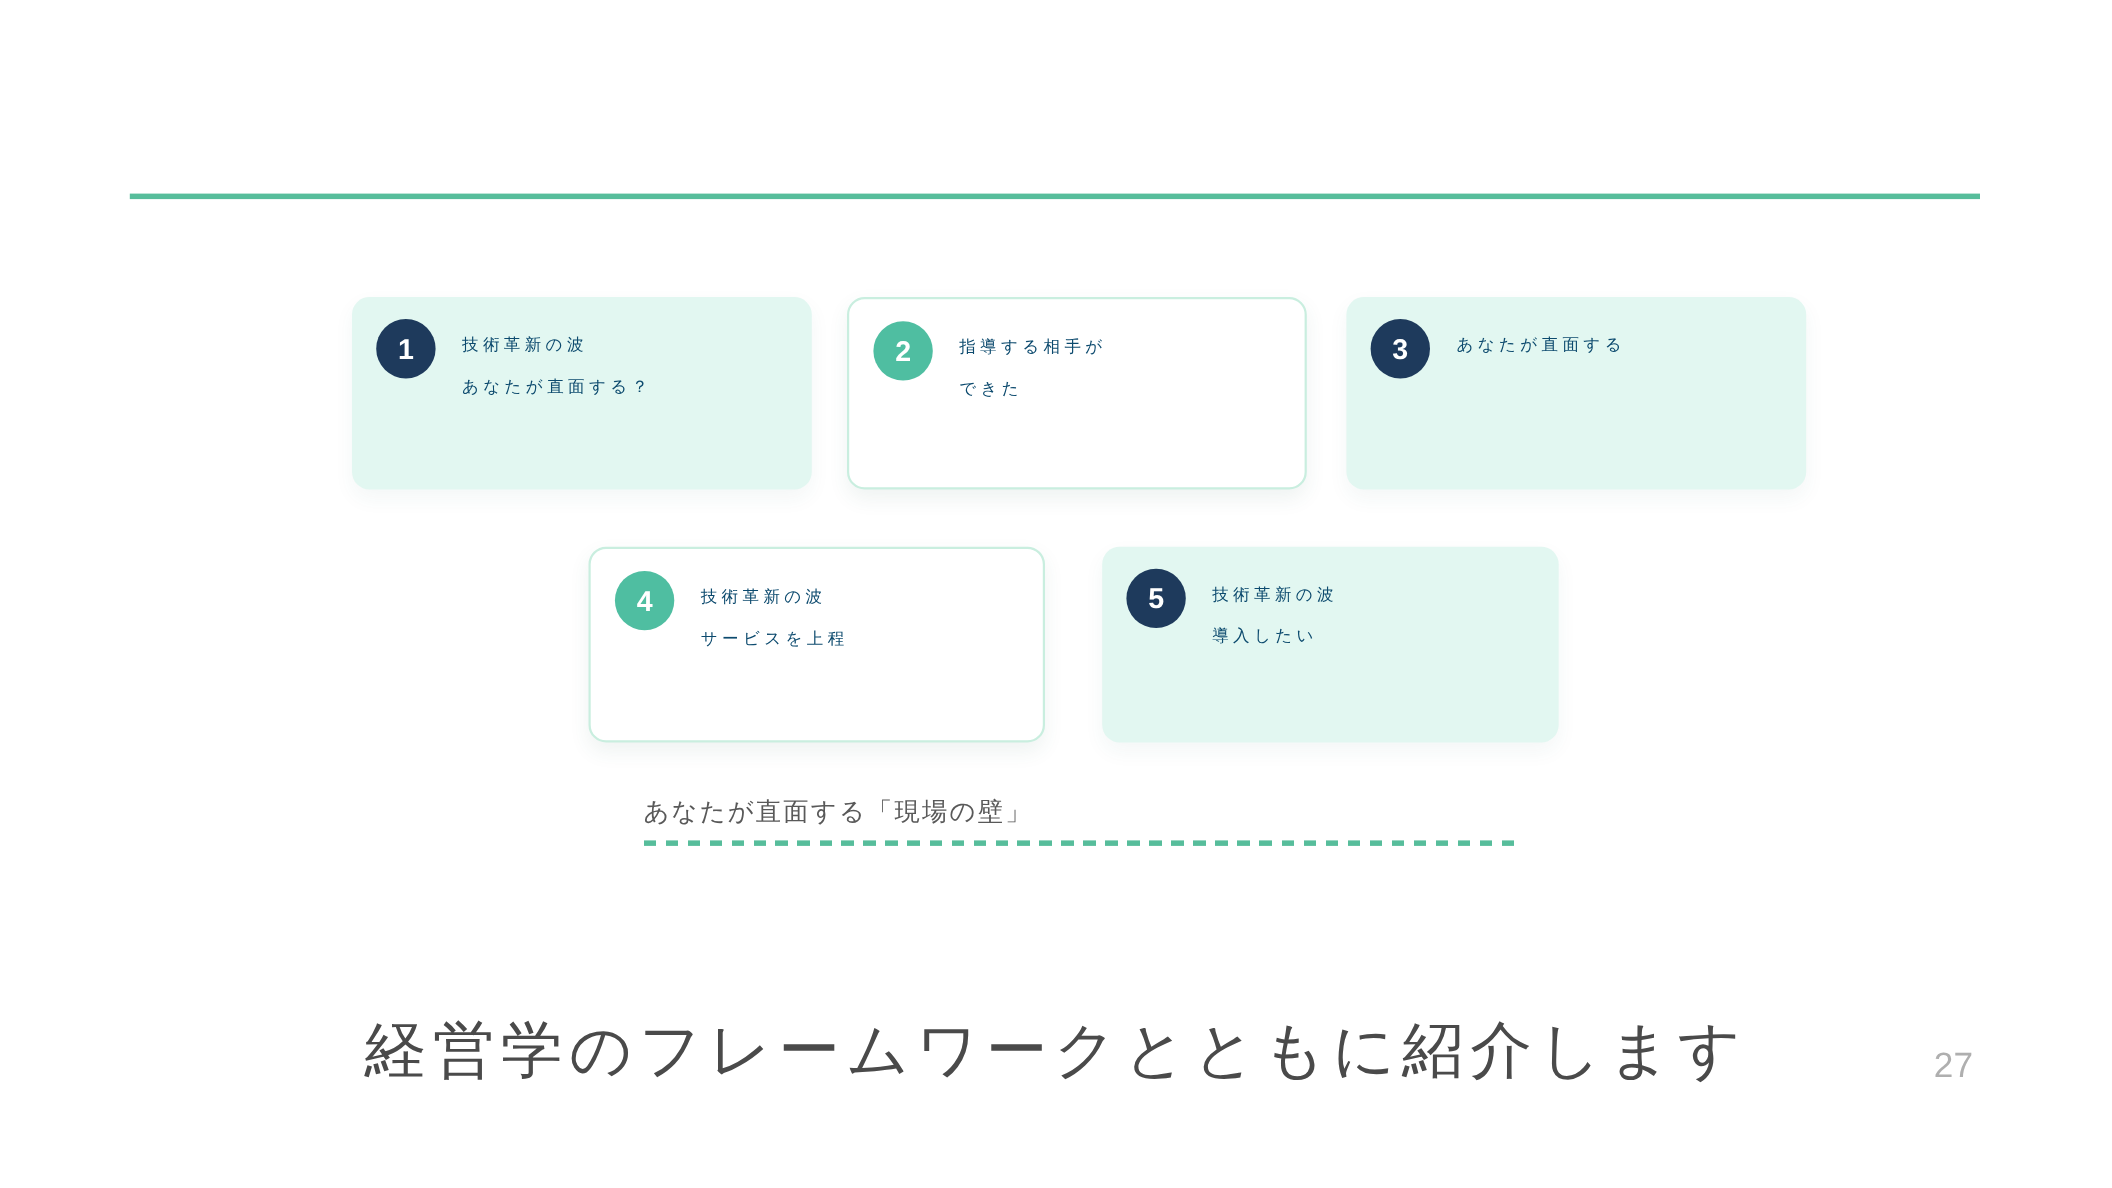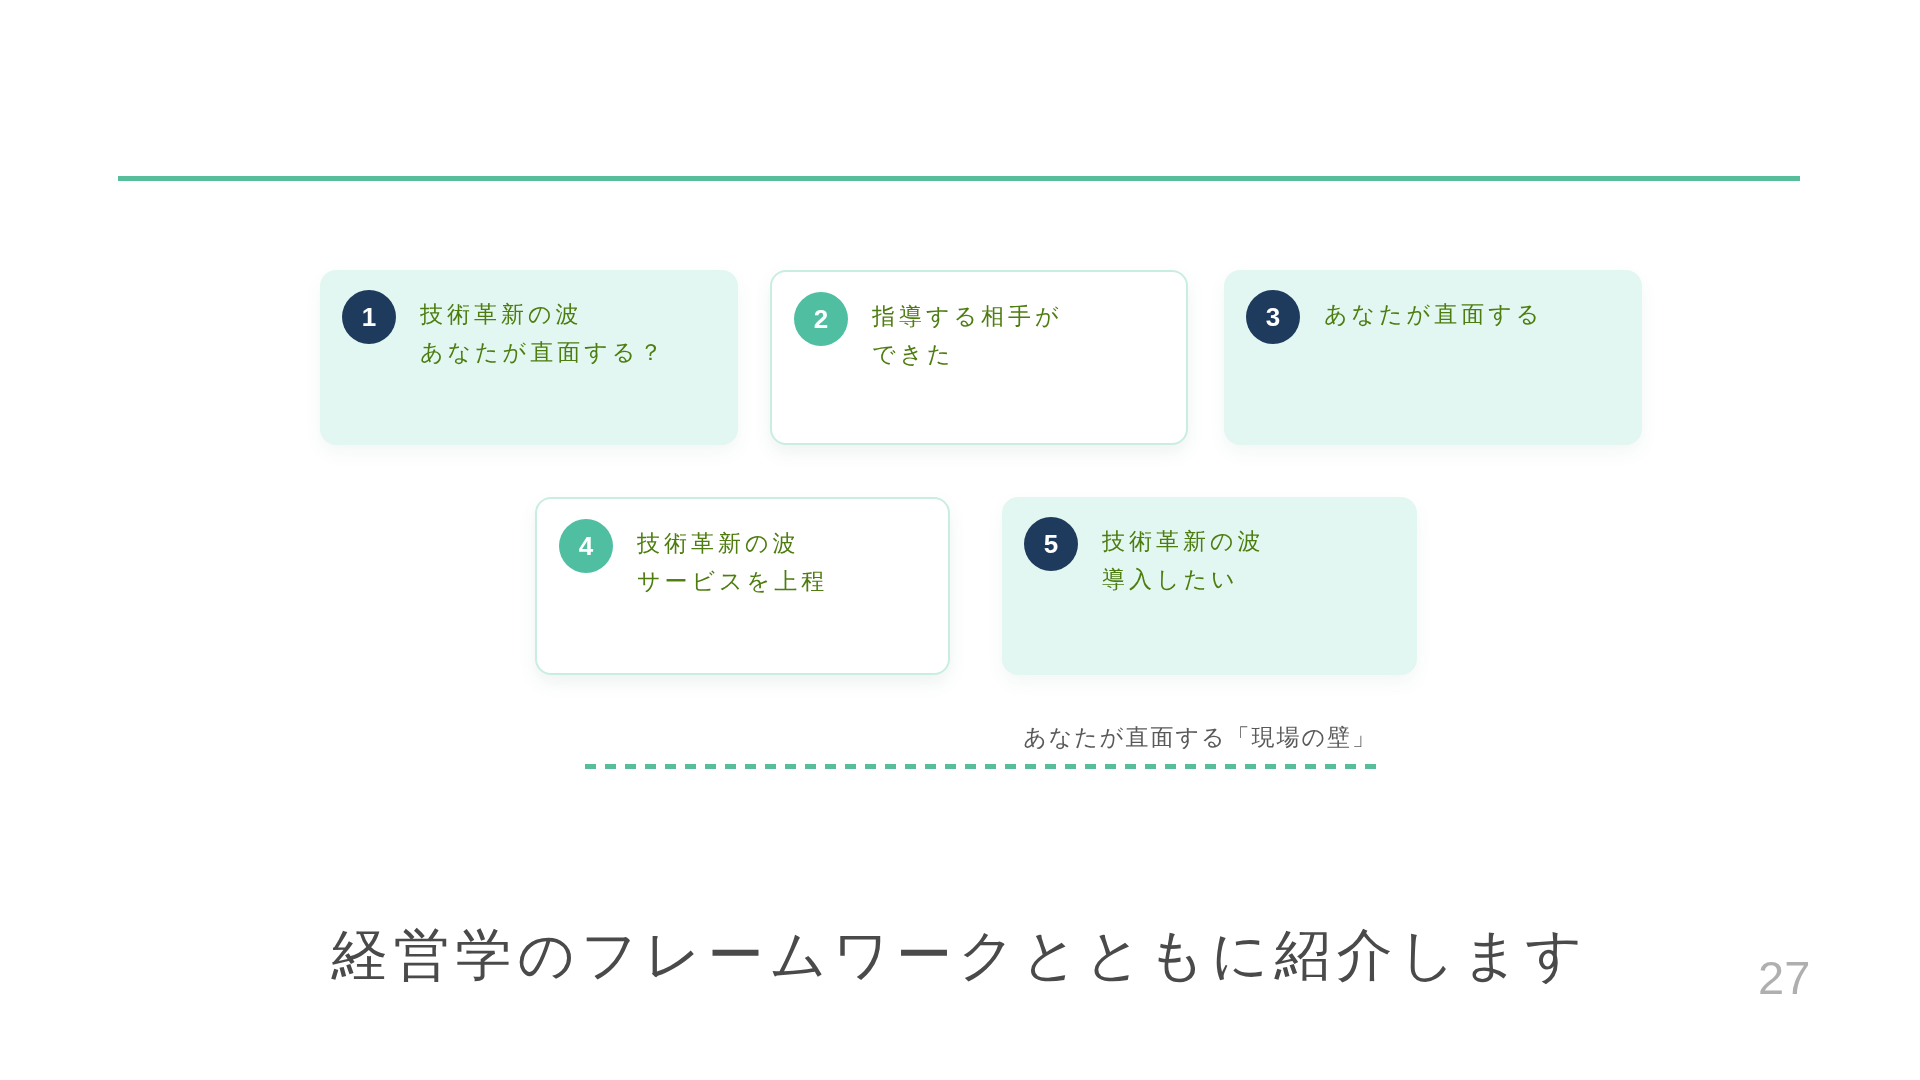--- a/index.html
+++ b/index.html
@@ -48,56 +48,56 @@
     border-radius:50%;
     display:flex;align-items:center;justify-content:center;
     color:#ffffff;
     font-size:26px;font-weight:700;
   }
   .num-badge.navy{background:#1E3A5C;}
   .num-badge.teal{background:#4FBEA1;}
   .card-text{
     margin-left:24px;
     margin-top:5px;
-    font-size:23px;
+    font-size:15px;
     font-weight:500;
     letter-spacing:4px;
     line-height:38px;
-    color:#4d7c0f;
+    color:#0c4a6e;
     white-space:nowrap;
   }
   #card-1{left:320px;top:270px;width:418px;height:175px;}
   #card-2{left:770px;top:270px;width:418px;height:175px;}
   #card-3{left:1224px;top:270px;width:418px;height:175px;}
   #card-4{left:535px;top:497px;width:415px;height:178px;}
   #card-5{left:1002px;top:497px;width:415px;height:178px;}
   
   .caption{
     position:absolute;left:585px;top:722px;width:792px;
-    text-align:right;
+    text-align:left;
     font-size:23px;font-weight:500;
     letter-spacing:2px;
     color:#595959;
   }
   .dashed-line{
     position:absolute;left:585px;top:764px;
     width:792px;height:5px;
     background:repeating-linear-gradient(90deg,#57BD9B 0 11px,transparent 11px 20px);
   }
   
   .footer-text{
     position:absolute;left:0;top:918px;width:1920px;
     text-align:center;
     font-size:56px;font-weight:500;
     letter-spacing:6px;
     color:#4A4A4A;
   }
   .page-number{
     position:absolute;left:1758px;top:950px;
-    font-size:47px;
+    font-size:32px;
     color:#AFAFAF;
   }
 </style>
 </head>
 <body>
 
 <div class="slide">
 
   <div class="title-underline"></div>
 

